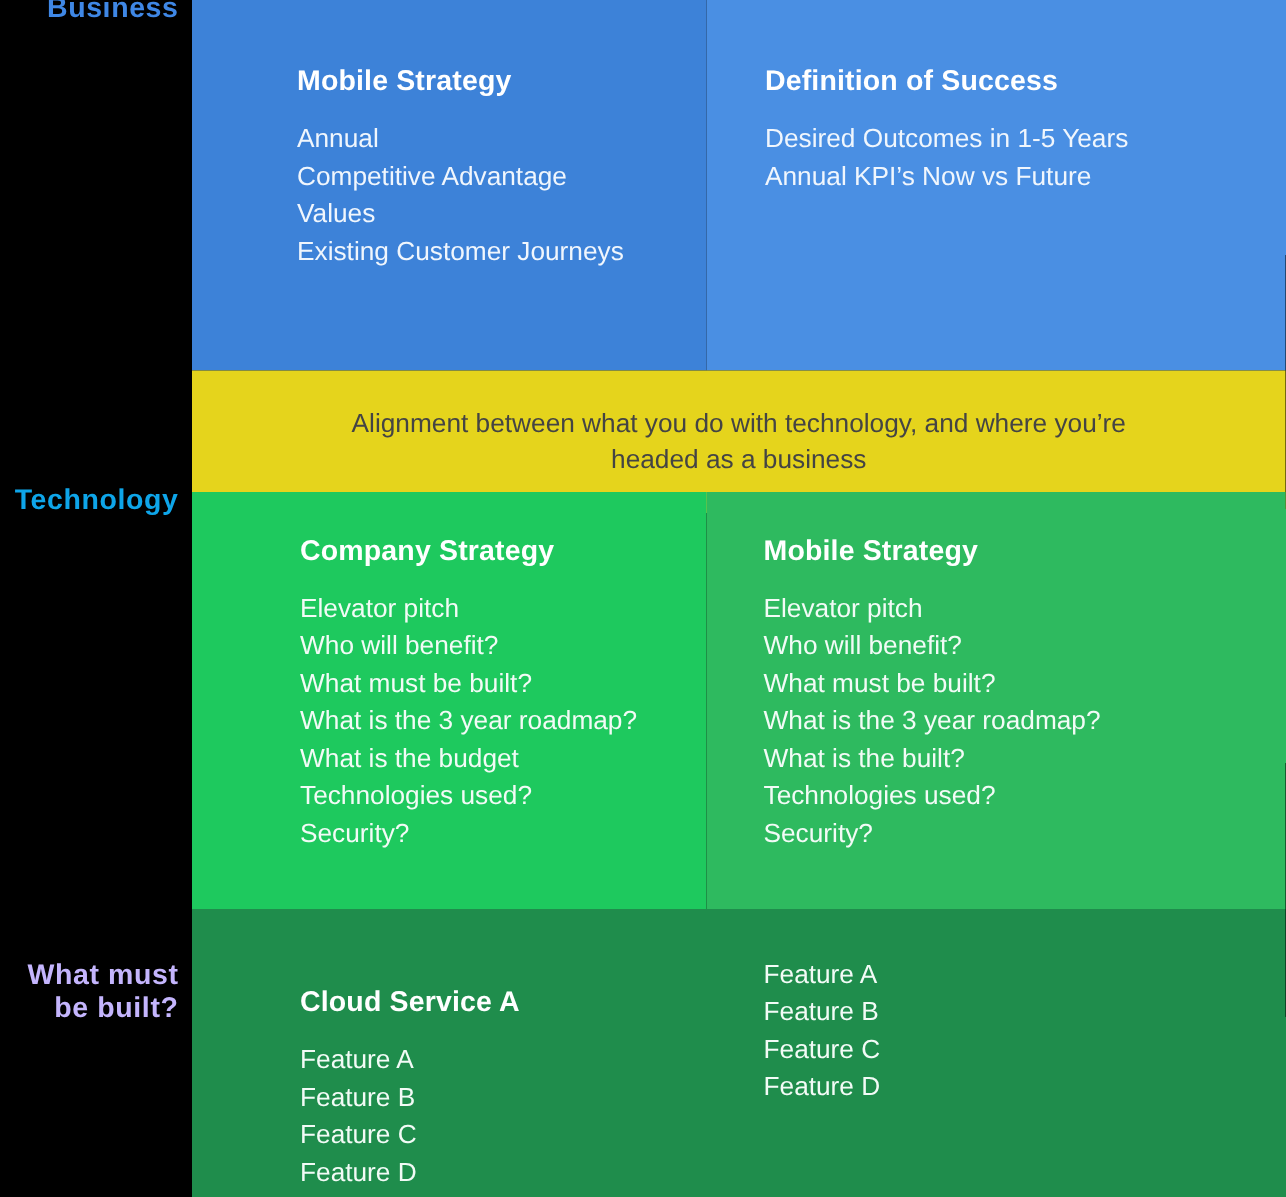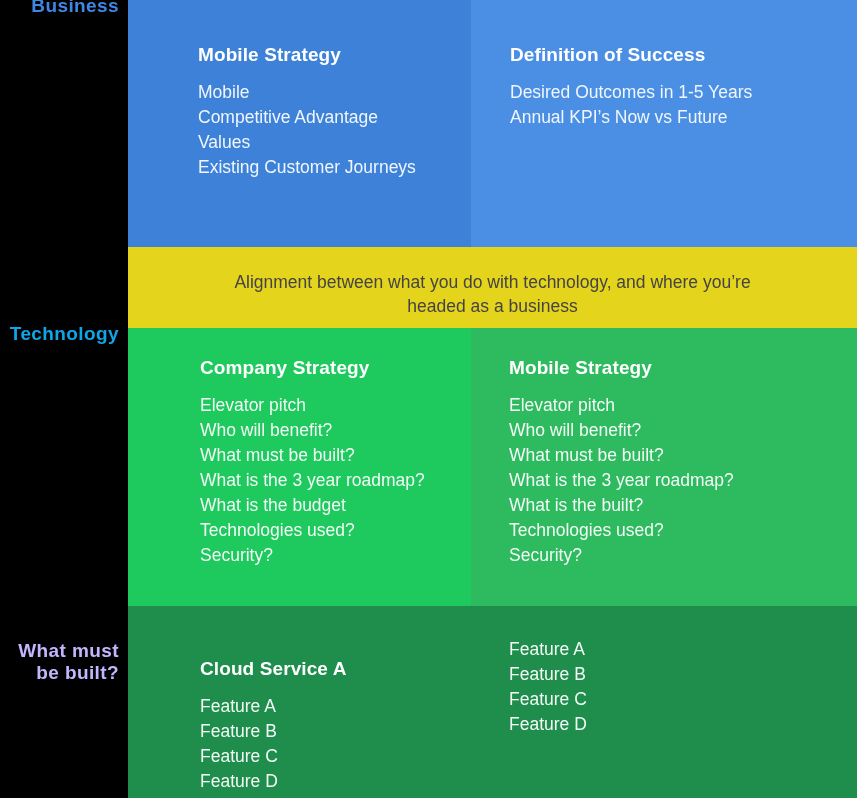--- a/index.html
+++ b/index.html
@@ -144,21 +144,21 @@
 
   <div class="axis-label" id="label-built">What must
 be built?</div>
 
   <div class="region" id="cell-company-strategy"></div>
   <div class="region" id="cell-definition-success"></div>
 
   <div class="panel-body" id="body-company-strategy">
     <div class="panel-title">Mobile Strategy</div>
     <ul class="panel-list blue-list">
-      <li>Mobile</li>
+      <li>Annual</li>
       <li>Competitive Advantage</li>
       <li>Values</li>
       <li>Existing Customer Journeys</li>
     </ul>
   </div>
 
   <div class="panel-body" id="body-definition-success">
     <div class="panel-title">Definition of Success</div>
     <ul class="panel-list blue-list">
       <li>Desired Outcomes in 1-5 Years</li>

